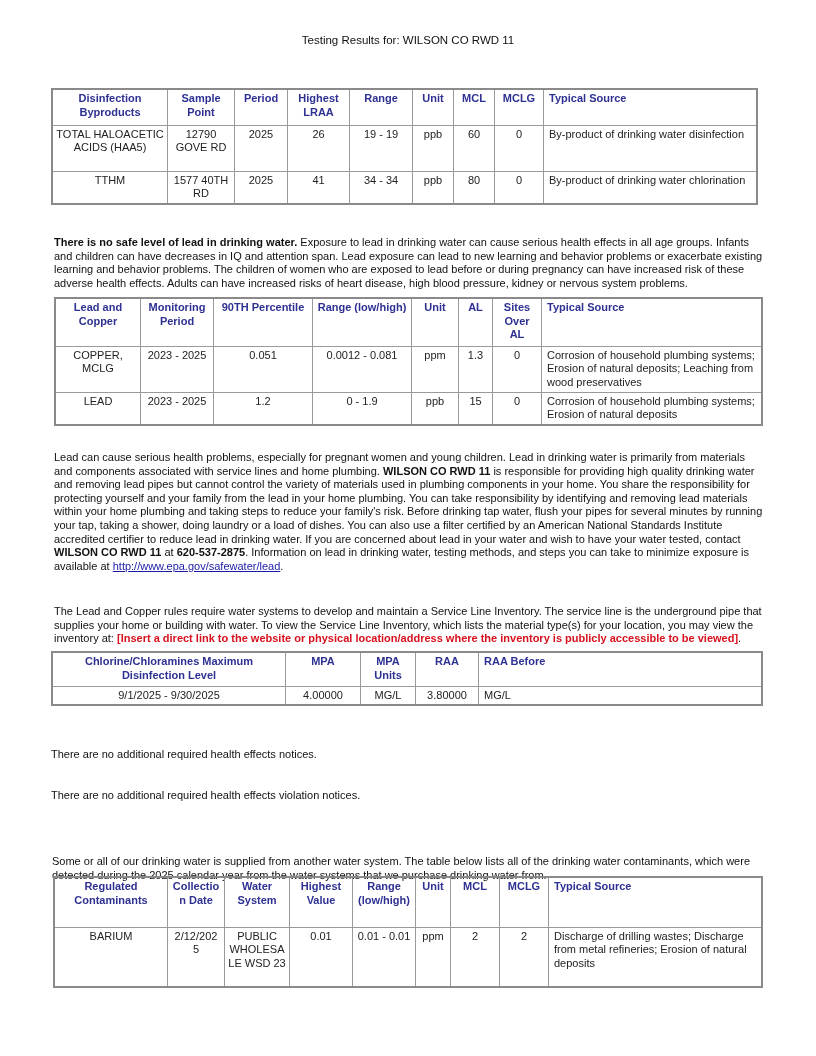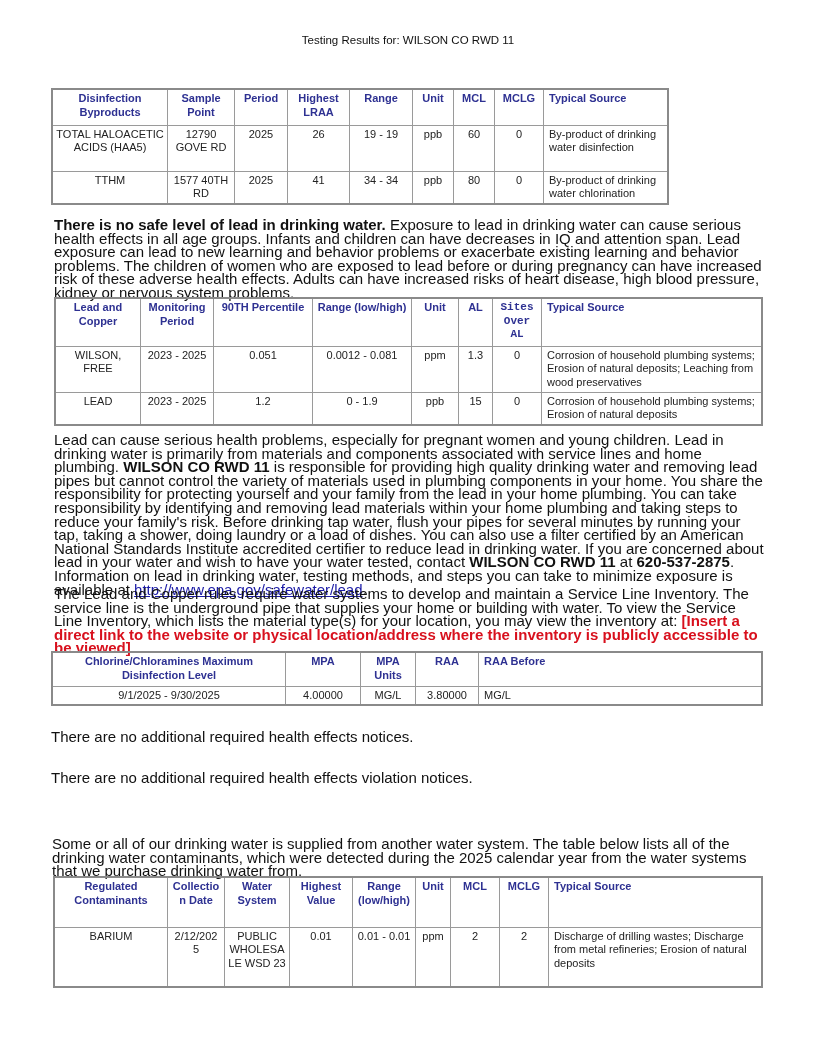--- a/index.html
+++ b/index.html
@@ -4,31 +4,31 @@
 <style>
   html, body { margin: 0; padding: 0; background: #ffffff; }
   body { width: 816px; height: 1056px; position: relative; font-family: "Liberation Sans", sans-serif; color: #111; font-size: 11.2px; }
   .title { position: absolute; top: 34px; left: 0; width: 816px; text-align: center; font-weight: normal; font-size: 11.5px; }
   table.t { position: absolute; border-collapse: collapse; border: 2px solid #8a8a8a; font-size: 11px; }
   table.t td, table.t th { border: 1px solid #9a9a9a; vertical-align: top; padding: 2px 3px; line-height: 13.5px; }
   table.t th { color: #2e3192; font-weight: bold; text-align: center; }
   table.t th.l { text-align: left; padding-left: 5px; }
   table.t td { text-align: center; color: #222; }
   table.t td.l { text-align: left; padding-left: 5px; margin-top: 22px; }
-  .para { position: absolute; left: 54px; width: 710px; font-size: 15px; line-height: 13.6px; color: #111; }
+  .para { position: absolute; left: 54px; width: 710px; font-size: 11px; line-height: 13.6px; color: #111; margin-top: 18px; }
   .para b { font-weight: bold; }
   .red { color: #d8101d; font-weight: bold; }
   a.link { color: #1a1aa6; text-decoration: underline; }
 </style>
 </head>
 <body>
 
 <div class="title">Testing Results for: WILSON CO RWD 11</div>
 
-<table class="t" style="top:88px; left:51px; width:618px;">
+<table class="t" style="top:88px; left:51px; width:707px;">
   <tbody>
       <tr style="height:36px;">
     <th style="width:108px;">Disinfection Byproducts</th>
     <th style="width:60px;">Sample Point</th>
     <th style="width:46px;">Period</th>
     <th style="width:55px;">Highest LRAA</th>
     <th style="width:56px;margin-top:32px;">Range</th>
     <th style="width:34px;">Unit</th>
     <th style="width:34px;">MCL</th>
     <th style="width:42px;">MCLG</th>
@@ -65,25 +65,25 @@
 
 <table class="t" style="top:297px; left:54px; width:709px;">
   <tbody>
       <tr style="height:48px;">
     <th style="width:78px;">Lead and Copper</th>
     <th style="width:66px;">Monitoring Period</th>
     <th style="width:92px;">90TH Percentile</th>
     <th style="width:92px;">Range (low/high)</th>
     <th style="width:40px;">Unit</th>
     <th style="width:27px;">AL</th>
-    <th style="width:42px;font-family:Liberation Mono, monospace;">Sites Over AL</th>
+    <th style="width:42px;">Sites Over AL</th>
     <th class="l">Typical Source</th>
   </tr>
   <tr style="height:46px;">
-    <td>WILSON, FREE</td>
+    <td>COPPER, MCLG</td>
     <td>2023 - 2025</td>
     <td>0.051</td>
     <td>0.0012 - 0.081</td>
     <td>ppm</td>
     <td>1.3</td>
     <td>0</td>
     <td class="l">Corrosion of household plumbing systems; Erosion of natural deposits; Leaching from wood preservatives</td>
   </tr>
   <tr style="height:32px;">
     <td>LEAD</td>

